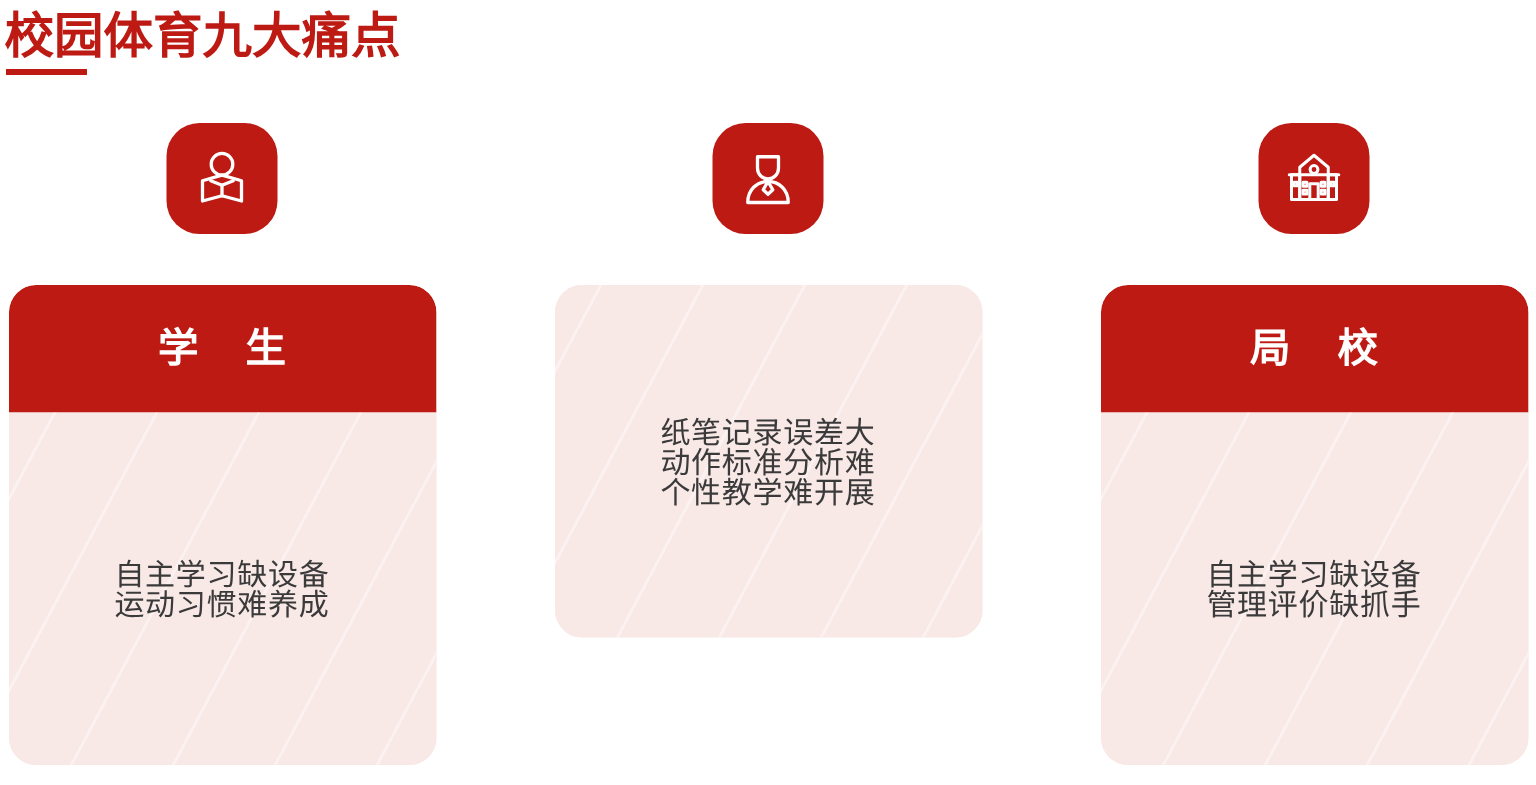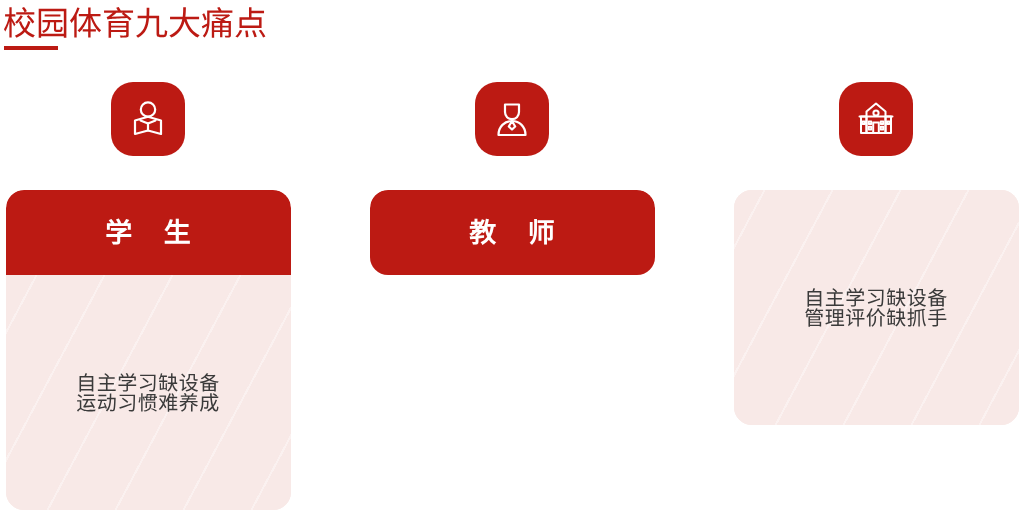--- a/index.html
+++ b/index.html
@@ -15,21 +15,21 @@
     overflow: hidden;
     position: relative;
   }
 
   
   .page-title {
     position: absolute;
     left: 3px;
     top: 4px;
     font-size: 33px;
-    font-weight: normal;
+    font-weight: bold;
     color: #BC1A13;
     letter-spacing: 0px;
     line-height: 40px;
     white-space: nowrap;
   }
   .title-underline {
     position: absolute;
     left: 4px;
     top: 46px;
     width: 54px;
@@ -176,22 +176,24 @@
       <span>
         <svg width="42" height="42" viewBox="0 0 42 42" fill="none" stroke="#ffffff" stroke-width="2.2" stroke-linecap="round" stroke-linejoin="round">
           <path d="M14 6.5 L28 6.5 L28 14 C28 18.2 24.9 21.2 21 21.2 C17.1 21.2 14 18.2 14 14 Z"></path>
           <path d="M7.5 37 C7.5 28.6 13.5 23 21 23 C28.5 23 34.5 28.6 34.5 37 Z"></path>
           <path d="M21 23 L17.8 28.5 L21 31.5 L24.2 28.5 Z"></path>
         </svg>
       </span>
     </div>
 
     <div class="card">
-      <div class="card-header">
-        <div class="card-header-text">教 师</div>
+      <div class="card-body">
+        <p class="card-item">纸笔记录误差大</p>
+        <p class="card-item">动作标准分析难</p>
+        <p class="card-item">个性教学难开展</p>
       </div>
     </div>
   </div>
 
   <div class="column">
     <div class="icon-badge">
       <span>
         <svg width="42" height="42" viewBox="0 0 42 42" fill="none" stroke="#ffffff" stroke-width="2" stroke-linecap="round" stroke-linejoin="round">
           <path d="M21 5.5 L30.5 13.5 L30.5 35 L11.5 35 L11.5 13.5 Z"></path>
           <circle cx="21" cy="15" r="2.6"></circle>
@@ -203,20 +205,23 @@
           <rect x="25.7" y="23.5" width="2.6" height="2.6"></rect>
           <rect x="13.7" y="28.8" width="2.6" height="2.6"></rect>
           <rect x="25.7" y="28.8" width="2.6" height="2.6"></rect>
           <rect x="7.6" y="23.5" width="2.4" height="2.4"></rect>
           <rect x="32" y="23.5" width="2.4" height="2.4"></rect>
         </svg>
       </span>
     </div>
 
     <div class="card">
+      <div class="card-header">
+        <div class="card-header-text">局 校</div>
+      </div>
       <div class="card-body">
         <p class="card-item">自主学习缺设备</p>
         <p class="card-item">管理评价缺抓手</p>
       </div>
     </div>
   </div>
 
 </div>
 
 </body></html>

